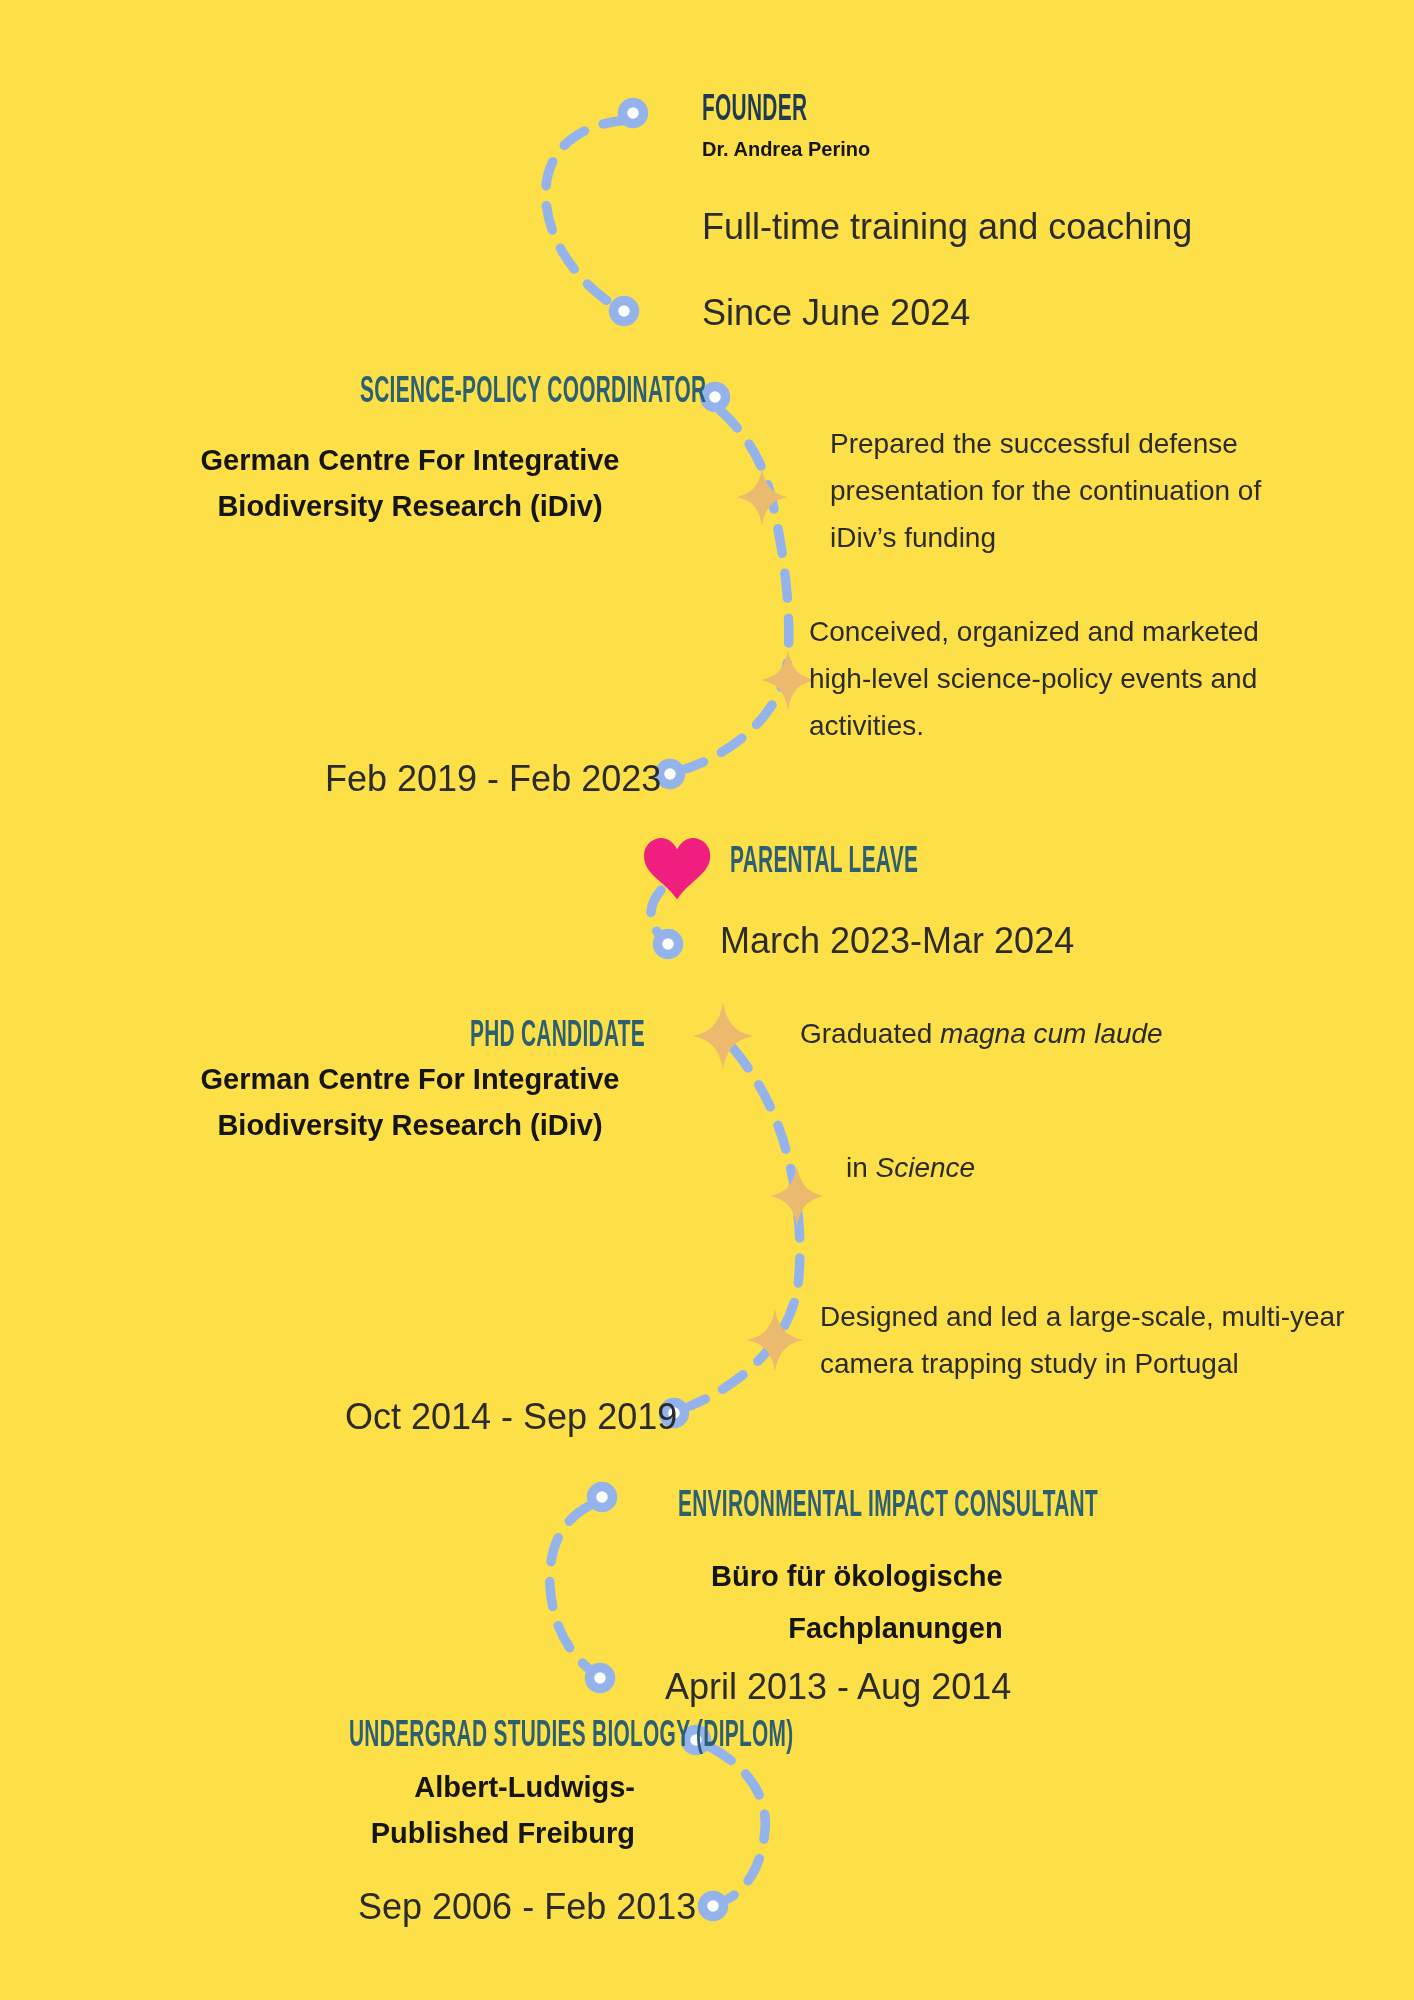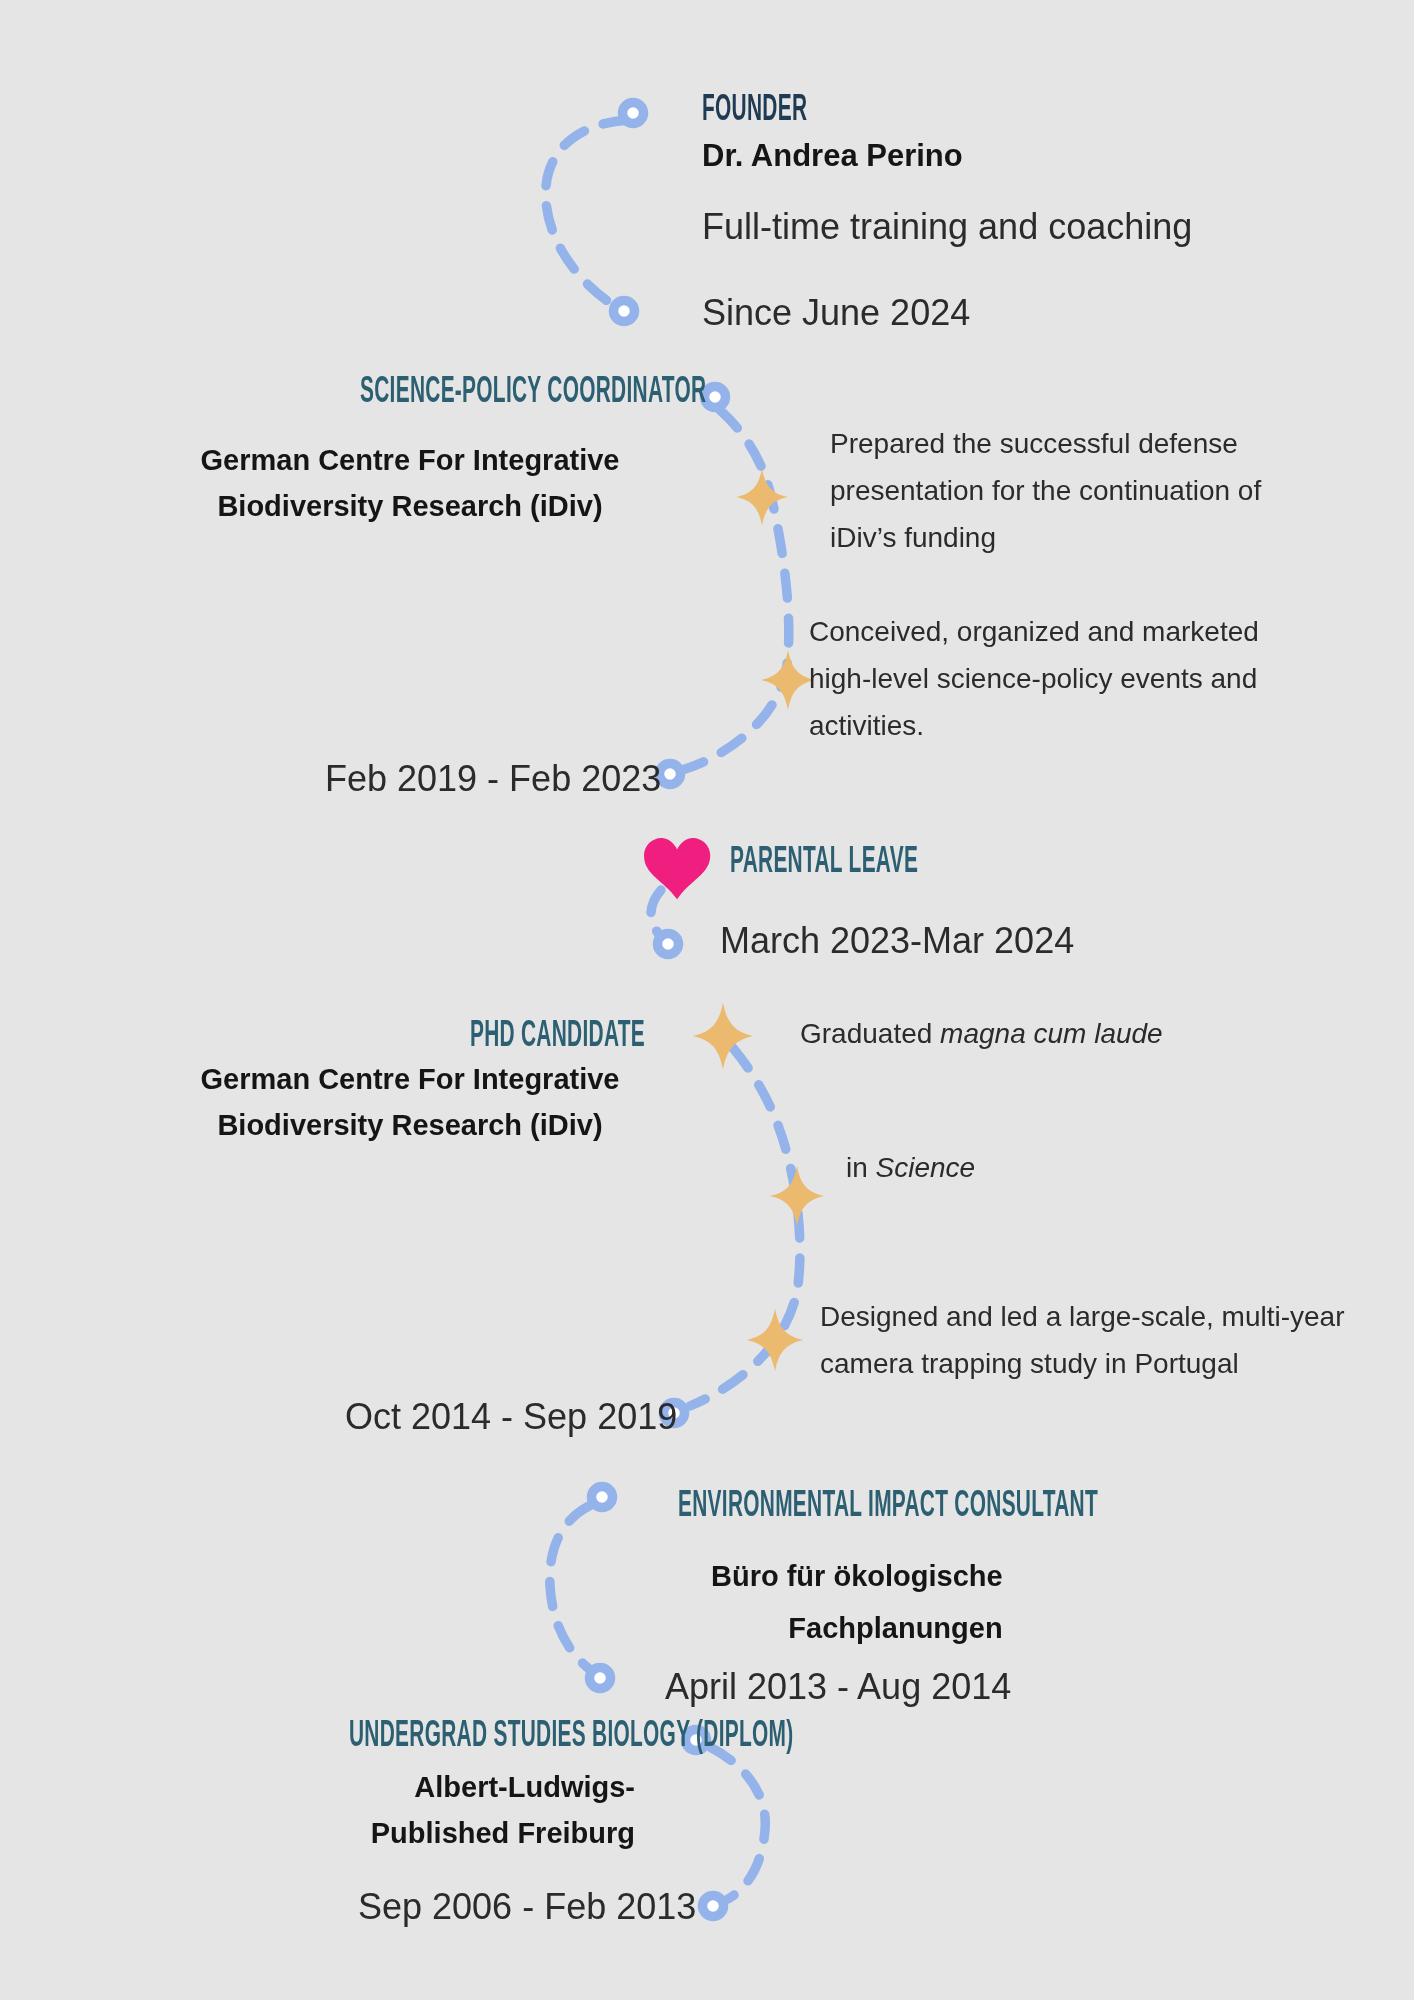--- a/index.html
+++ b/index.html
@@ -1,30 +1,30 @@
 <!DOCTYPE html>
 <html style="--path-blue: #94B3EB; --star-gold: #ECBA6E; --heart-pink: #F01E7E; --header-teal: #2C5F71; --header-navy: #1E3B53; --body-gray: #2B2B2B; --org-black: #151515;"><head>
 <meta charset="utf-8">
 <style>
   html,body{margin:0;padding:0;background:#ffffff;}
   .canvas{
-    position:relative;width:1414px;height:2000px;background:#e5e5e5;
+    position:relative;width:1414px;height:2000px;background:#fde047;
     font-family:"Liberation Sans",sans-serif;overflow:hidden;
   }
   svg.timeline{position:absolute;left:0;top:0;z-index:0;}
   .txt{position:absolute;z-index:2;}
   .hdr{
     font-weight:700;font-size:36px;line-height:40px;white-space:nowrap;
     color:var(--header-teal);letter-spacing:0.5px;
     transform:scaleX(0.58);
   }
   .hdr.left{transform-origin:0 50%;}
   .hdr.right{transform-origin:100% 50%;text-align:right;}
   .hdr.navy{color:var(--header-navy);}
-  .name{font-weight:700;font-size:31px;color:var(--org-black);white-space:nowrap;}
+  .name{font-weight:700;font-size:20px;color:var(--org-black);white-space:nowrap;}
   .org{font-weight:700;font-size:29px;line-height:46px;color:var(--org-black);}
   .org.center{text-align:center;}
   .org.right{text-align:right;}
   .body-text,.date{font-size:36px;color:var(--body-gray);white-space:nowrap;}
   .ach{font-size:28px;line-height:47px;color:var(--body-gray);white-space:nowrap;}
   .ach em,.body-text em{font-style:italic;}
   .path-dash{fill:none;stroke:var(--path-blue);stroke-width:9.5;stroke-linecap:round;stroke-dasharray:25 20;}
   .node{fill:#ffffff;stroke:var(--path-blue);stroke-width:9.5;}
   .star{fill:var(--star-gold);}
   .heart{fill:var(--heart-pink);}

